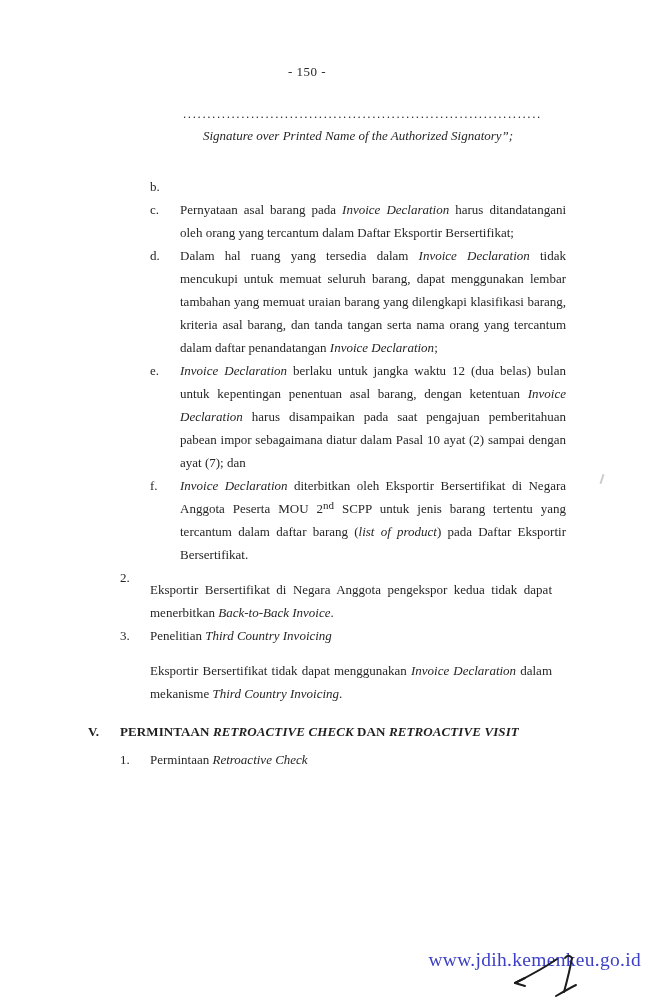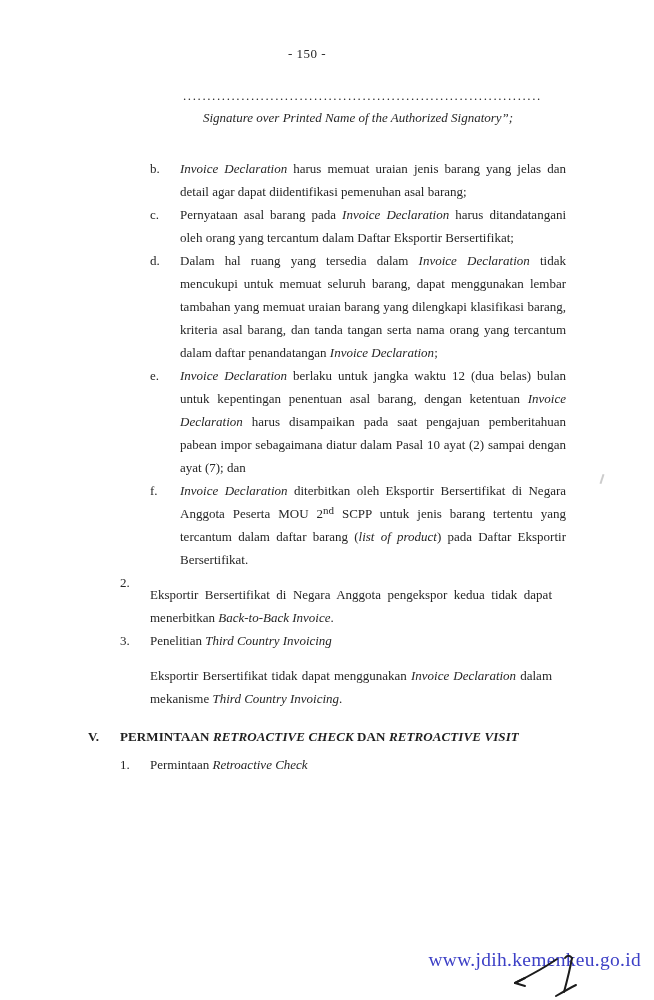--- a/index.html
+++ b/index.html
@@ -7,21 +7,21 @@
     position: relative;
     width: 654px;
     height: 1000px;
     background: #ffffff;
     overflow: hidden;
     font-family: "Liberation Serif", serif;
     font-size: 13px;
     line-height: 23px;
     color: #262626;
     box-sizing: border-box;
-    padding-top: 42px;
+    padding-top: 60px;
   }
   .pageno {
     width: 614px;
     text-align: center;
     letter-spacing: 0.5px;
   }
   
   .sigblock { margin: 26px 0 0 183px; width: 379px; }
   .dotline {
     height: 12px;
@@ -106,21 +106,20 @@
   <div class="pageno">- 150 -</div>
 
   <div class="sigblock">
     <div class="dotline">..........................................................................</div>
     <div class="sigcap"><i>Signature over Printed Name of the Authorized Signatory”;</i></div>
   </div>
 
   <div class="letterlist">
     <div class="l-item">
       <div class="marker">b.</div>
-      <div class="text"><i>Invoice Declaration</i> harus memuat uraian jenis barang yang jelas dan detail agar dapat diidentifikasi pemenuhan asal barang;</div>
     </div>
     <div class="l-item">
       <div class="marker">c.</div>
       <div class="text">Pernyataan asal barang pada <i>Invoice Declaration</i> harus ditandatangani oleh orang yang tercantum dalam Daftar Eksportir Bersertifikat;</div>
     </div>
     <div class="l-item">
       <div class="marker">d.</div>
       <div class="text">Dalam hal ruang yang tersedia dalam <i>Invoice Declaration</i> tidak mencukupi untuk memuat seluruh barang, dapat menggunakan lembar tambahan yang memuat uraian barang yang dilengkapi klasifikasi barang, kriteria asal barang, dan tanda tangan serta nama orang yang tercantum dalam daftar penandatangan <i>Invoice Declaration</i>;</div>
     </div>
     <div class="l-item">

